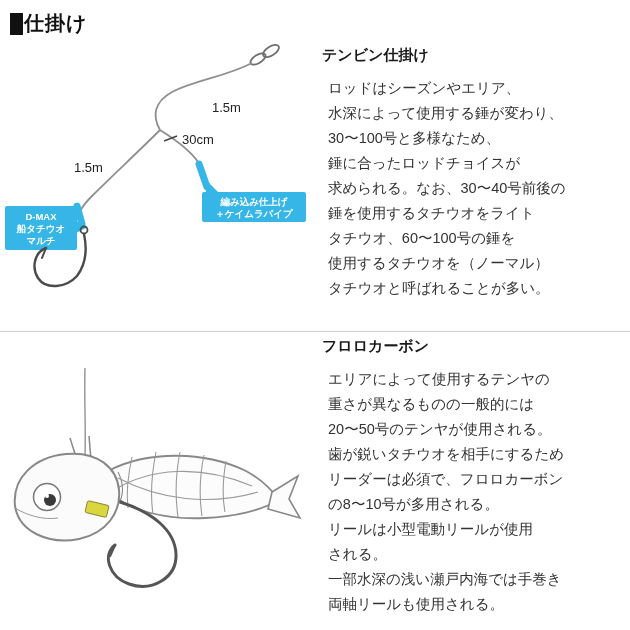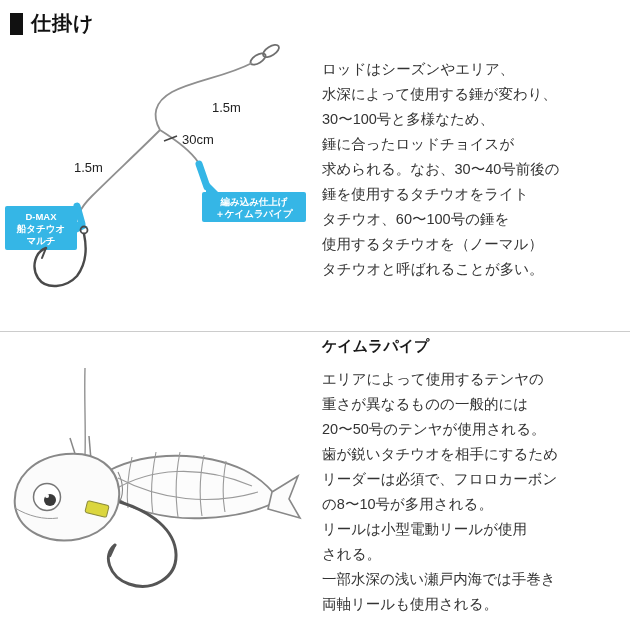--- a/index.html
+++ b/index.html
@@ -1,30 +1,30 @@
 <!DOCTYPE html>
 <html><head>
 <meta charset="utf-8">
 <style>
   html,body{margin:0;padding:0;}
   body{
     width:630px;height:630px;background:#ffffff;position:relative;overflow:hidden;
     font-family:"Liberation Sans","DejaVu Sans",sans-serif;color:#333;
   }
-  .header{position:absolute;top:10px;left:10px;display:flex;align-items:center;gap:8px;}
+  .header{position:absolute;top:10px;left:10px;display:flex;align-items:center;gap:1px;}
   .header-mark{width:13px;height:22px;background:#111;}
   .header-title{font-size:20px;font-weight:bold;color:#111;letter-spacing:1px;}
 
   .divider{position:absolute;top:331px;left:0;width:630px;height:1px;background:#cccccc;}
 
   .text-col{position:absolute;left:322px;width:302px;}
   #tenbin-col{top:46px;}
   #tenya-col{top:337px;}
   .sec-heading{font-size:15px;font-weight:bold;color:#1a1a1a;margin:0;}
-  .sec-body{margin:11px 0 0 0;font-size:14.5px;line-height:25px;color:#333;white-space:pre-line;}
+  .sec-body{margin:11px 0 0 6px;font-size:14.5px;line-height:25px;color:#333;white-space:pre-line;}
 
   .rig-svg{position:absolute;left:0;top:40px;}
   .tenya-svg{position:absolute;left:0;top:340px;}
 
   .measure-label{font-size:13px;fill:#222;}
   .callout-text{font-size:9.5px;font-weight:bold;fill:#ffffff;text-anchor:middle;}
 </style>
 </head>
 <body>
 
@@ -71,20 +71,21 @@
   </g>
 
   <g stroke="#4a4a4a" fill="none">
     <circle cx="84" cy="190" r="3.5" stroke-width="1.8"></circle>
     <path d="M84 194 C 87 208, 86 224, 77 236 C 66 248, 46 250, 38 238 C 31 227, 35 212, 46 208" stroke-width="2.4" stroke-linecap="round"></path>
     <path d="M46 208 L42 218" stroke-width="2" stroke-linecap="round"></path>
   </g>
 </svg>
 
 <div class="text-col" id="tenbin-col">
+  <h2 class="sec-heading">テンビン仕掛け</h2>
   <p class="sec-body">ロッドはシーズンやエリア、
 水深によって使用する錘が変わり、
 30〜100号と多様なため、
 錘に合ったロッドチョイスが
 求められる。なお、30〜40号前後の
 錘を使用するタチウオをライト
 タチウオ、60〜100号の錘を
 使用するタチウオを（ノーマル）
 タチウオと呼ばれることが多い。</p>
 </div>
@@ -126,21 +127,21 @@
     <path d="M15 168 C 28 176, 44 180, 58 178" stroke="#999" stroke-width="1" fill="none"></path>
     <circle cx="47" cy="157" r="13.5" fill="#ffffff" stroke="#777" stroke-width="1.5"></circle>
     <circle cx="50" cy="160" r="6" fill="#3a3a3a"></circle>
     <circle cx="47" cy="156" r="2" fill="#ffffff"></circle>
   </g>
 
   <rect x="86" y="163" width="22" height="12" rx="2" fill="#dbd63e" stroke="#8a8a3a" transform="rotate(14 97 169)"></rect>
 </svg>
 
 <div class="text-col" id="tenya-col">
-  <h2 class="sec-heading">ケイムラパイプ</h2>
+  <h2 class="sec-heading">フロロカーボン</h2>
   <p class="sec-body">エリアによって使用するテンヤの
 重さが異なるものの一般的には
 20〜50号のテンヤが使用される。
 歯が鋭いタチウオを相手にするため
 リーダーは必須で、フロロカーボン
 の8〜10号が多用される。
 リールは小型電動リールが使用
 される。
 一部水深の浅い瀬戸内海では手巻き
 両軸リールも使用される。</p>

